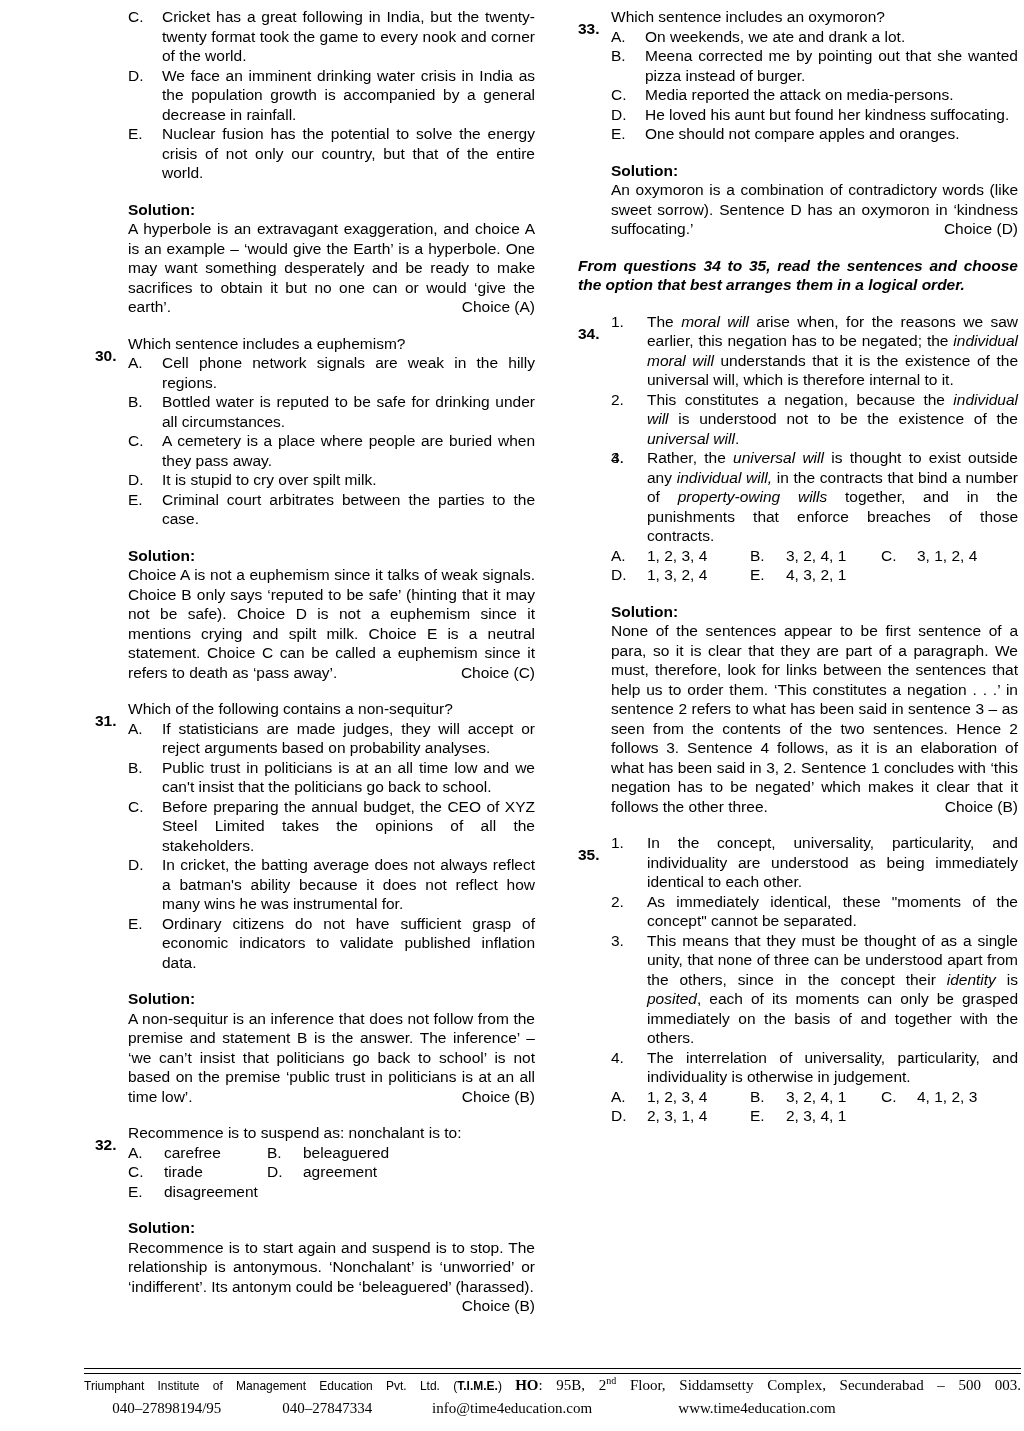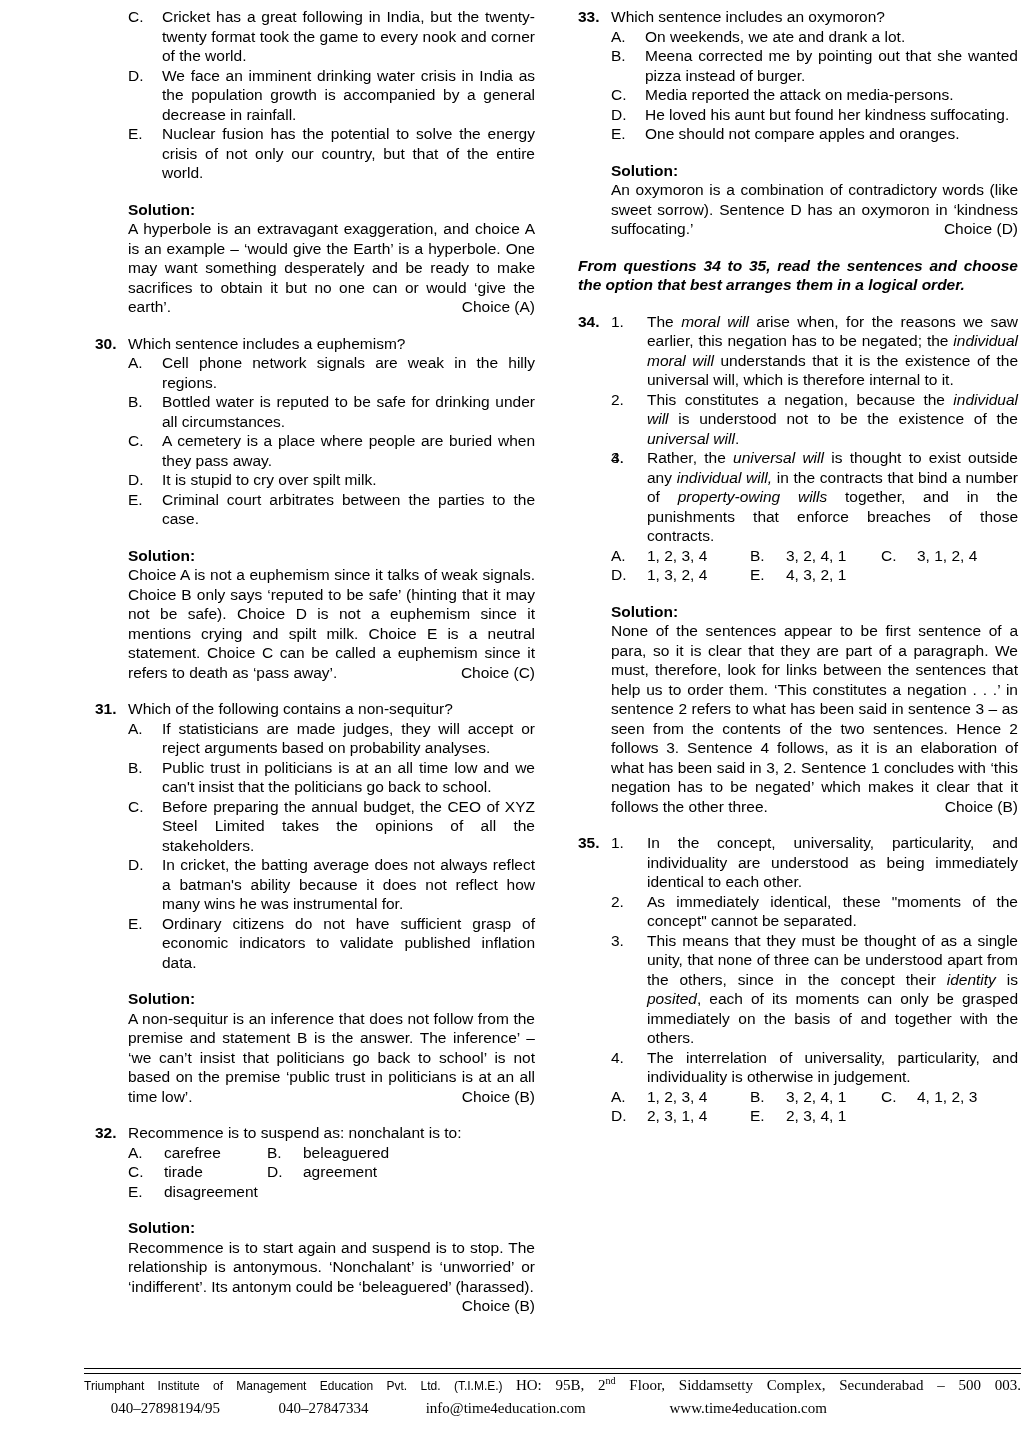--- a/index.html
+++ b/index.html
@@ -2,21 +2,21 @@
 <html><head>
 <meta charset="utf-8">
 <style>
   html,body{margin:0;padding:0;background:#e8e8e8;}
   .page{position:relative;width:1024px;height:1431px;background:#ffffff;overflow:hidden;
         font-family:"Liberation Sans","DejaVu Sans",sans-serif;font-size:15.5px;line-height:19.5px;color:#000;}
   .columns{display:flex;gap:43px;padding:7px 0 0 95px;}
   .col{width:440px;flex:none;}
   .block{margin-bottom:17px;}
   .pl{position:relative;padding-left:33px;}
-  .q-num{position:absolute;left:0;top:0;font-weight:bold;}
+  .q-num{position:absolute;left:0;top:12px;font-weight:bold;}
   .q-text{text-align:justify;}
   .opt{position:relative;padding-left:34px;text-align:justify;}
   .opt-letter{position:absolute;left:0;}
   .stmt{position:relative;padding-left:36px;text-align:justify;}
   .stmt-num{position:absolute;left:0;}
   .sol-label{font-weight:bold;}
   .sol-body{text-align:justify;}
   .choice{float:right;padding-left:10px;}
   .instruction{font-weight:bold;text-align:justify;font-style:italic;}
   .ans-row{display:flex;}
@@ -24,21 +24,21 @@
   .ans-cell:nth-child(2){width:131px;}
   .ans-cell:last-child{width:auto;}
   .ans-letter{display:inline-block;width:36px;flex:none;}
   
   .footer{position:absolute;left:84px;right:3px;top:1368px;background:#fff;
           font-family:"Liberation Serif","DejaVu Serif",serif;font-size:15px;}
   .frule{height:4px;border-top:1.5px solid #000;border-bottom:1.5px solid #000;}
   .frule-last{margin-top:4px;border-bottom:none;}
   .fline1{line-height:22px;text-align:justify;text-align-last:justify;}
   .fline2{display:flex;align-items:flex-start;line-height:22px;}
-  .fb{font-weight:normal;margin-top:32px;}
+  .fb{font-weight:bold;margin-top:32px;}
   .fsans{font-family:"Liberation Sans","DejaVu Sans",sans-serif;font-size:12px;}
   .ml-auto{margin-left:auto;}
   sup{font-size:10px;line-height:0;}
 </style>
 </head>
 <body>
 
 <div class="page">
   <div class="columns">
     <div class="col" id="col-left">

